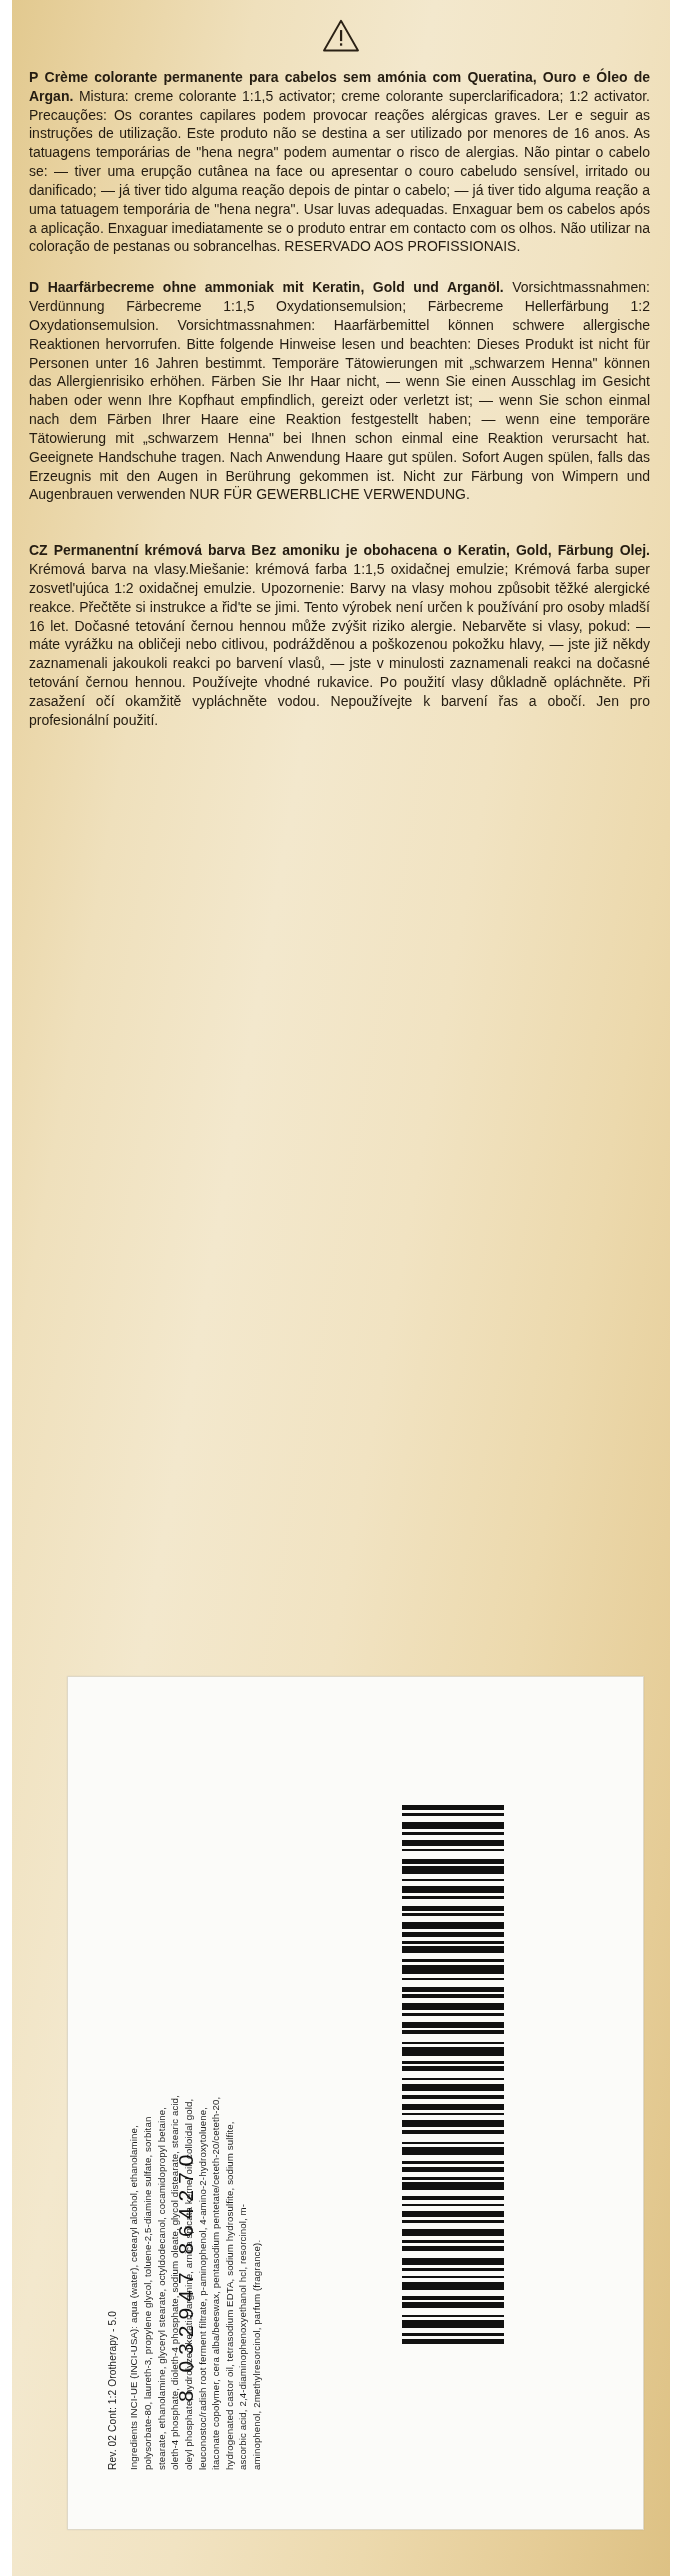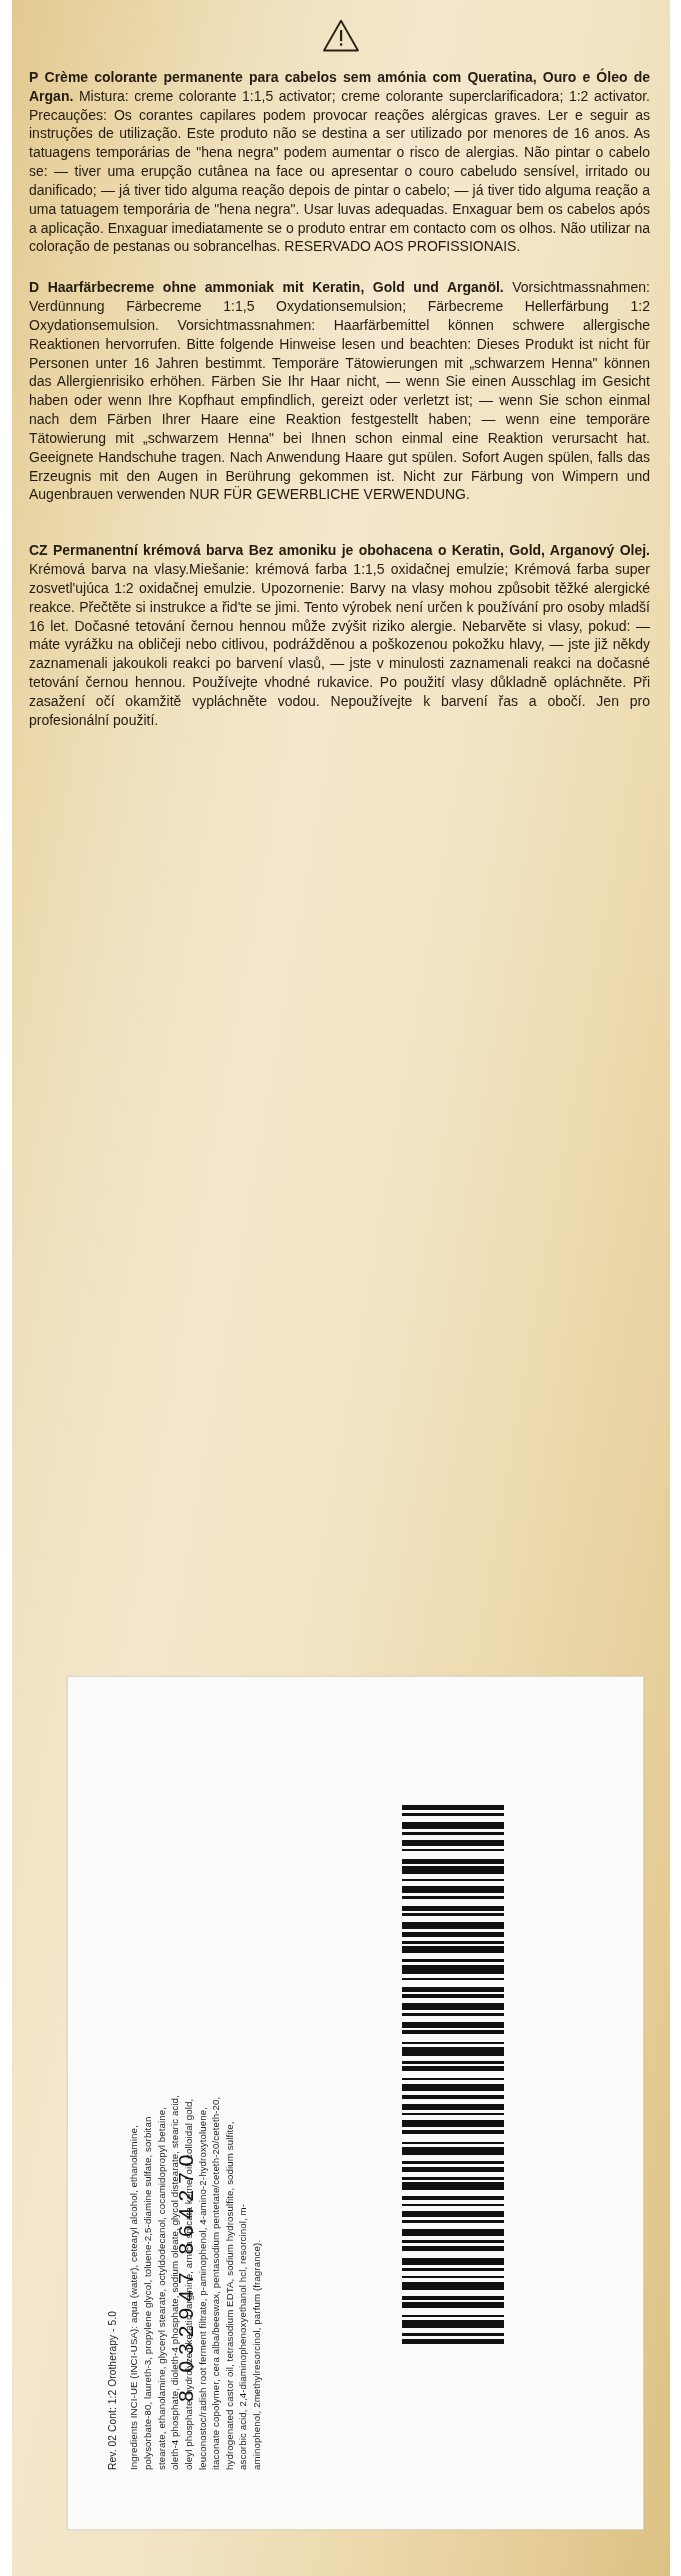--- a/index.html
+++ b/index.html
@@ -164,21 +164,21 @@
         <span class="lang">D</span>
         <span> </span>
         <b>Haarfärbecreme ohne ammoniak mit Keratin, Gold und Arganöl.</b>
         <span> </span>
         <span>Vorsichtmassnahmen: Verdünnung Färbecreme 1:1,5 Oxydationsemulsion; Färbecreme Hellerfärbung 1:2 Oxydationsemulsion. Vorsichtmassnahmen: Haarfärbemittel können schwere allergische Reaktionen hervorrufen. Bitte folgende Hinweise lesen und beachten: Dieses Produkt ist nicht für Personen unter 16 Jahren bestimmt. Temporäre Tätowierungen mit „schwarzem Henna" können das Allergienrisiko erhöhen. Färben Sie Ihr Haar nicht, — wenn Sie einen Ausschlag im Gesicht haben oder wenn Ihre Kopfhaut empfindlich, gereizt oder verletzt ist; — wenn Sie schon einmal nach dem Färben Ihrer Haare eine Reaktion festgestellt haben; — wenn eine temporäre Tätowierung mit „schwarzem Henna" bei Ihnen schon einmal eine Reaktion verursacht hat. Geeignete Handschuhe tragen. Nach Anwendung Haare gut spülen. Sofort Augen spülen, falls das Erzeugnis mit den Augen in Berührung gekommen ist. Nicht zur Färbung von Wimpern und Augenbrauen verwenden NUR FÜR GEWERBLICHE VERWENDUNG.</span>
       </div>
 
       <div class="block cz-block">
         <span class="lang">CZ</span>
         <span> </span>
-        <b>Permanentní krémová barva Bez amoniku je obohacena o Keratin, Gold, Arganový Olej.</b>
+        <b>Permanentní krémová barva Bez amoniku je obohacena o Keratin, Gold, Färbung Olej.</b>
         <span> </span>
         <span>Krémová barva na vlasy.Miešanie: krémová farba 1:1,5 oxidačnej emulzie; Krémová farba super zosvetl'ujúca 1:2 oxidačnej emulzie. Upozornenie: Barvy na vlasy mohou způsobit těžké alergické reakce. Přečtěte si instrukce a řid'te se jimi. Tento výrobek není určen k používání pro osoby mladší 16 let. Dočasné tetování černou hennou může zvýšit riziko alergie. Nebarvěte si vlasy, pokud: — máte vyrážku na obličeji nebo citlivou, podrážděnou a poškozenou pokožku hlavy, — jste již někdy zaznamenali jakoukoli reakci po barvení vlasů, — jste v minulosti zaznamenali reakci na dočasné tetování černou hennou. Používejte vhodné rukavice. Po použití vlasy důkladně opláchněte. Při zasažení očí okamžitě vypláchněte vodou. Nepoužívejte k barvení řas a obočí. Jen pro profesionální použití.</span>
       </div>
 
     </div>
 
     <div class="label">
 
       <div class="vert-text rev-line">Rev. 02  Cont: 1:2  Orotherapy - 5.0</div>
 

